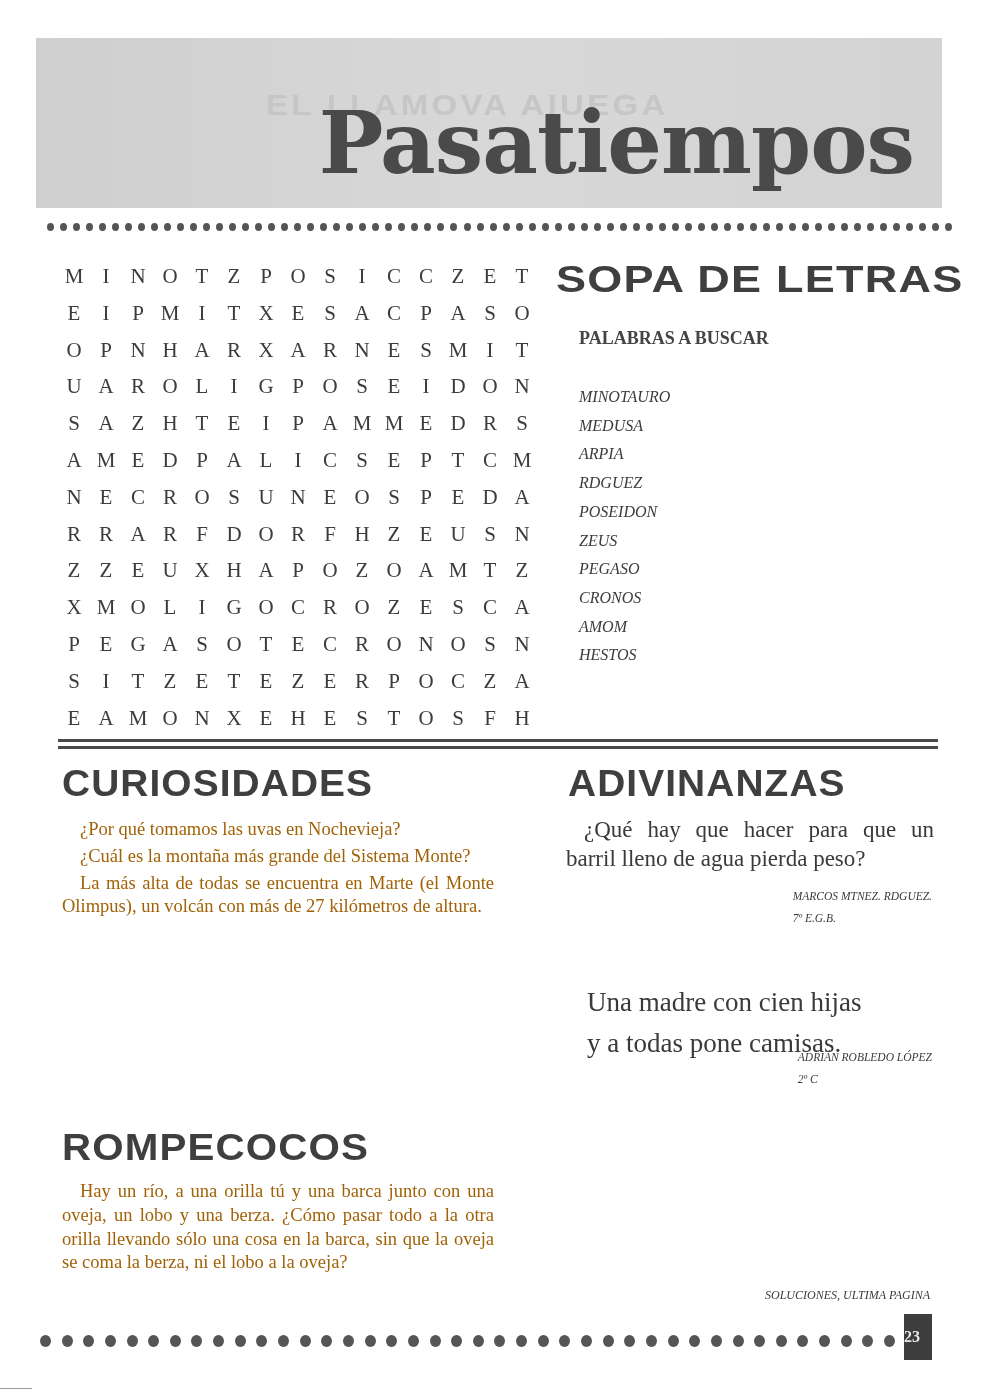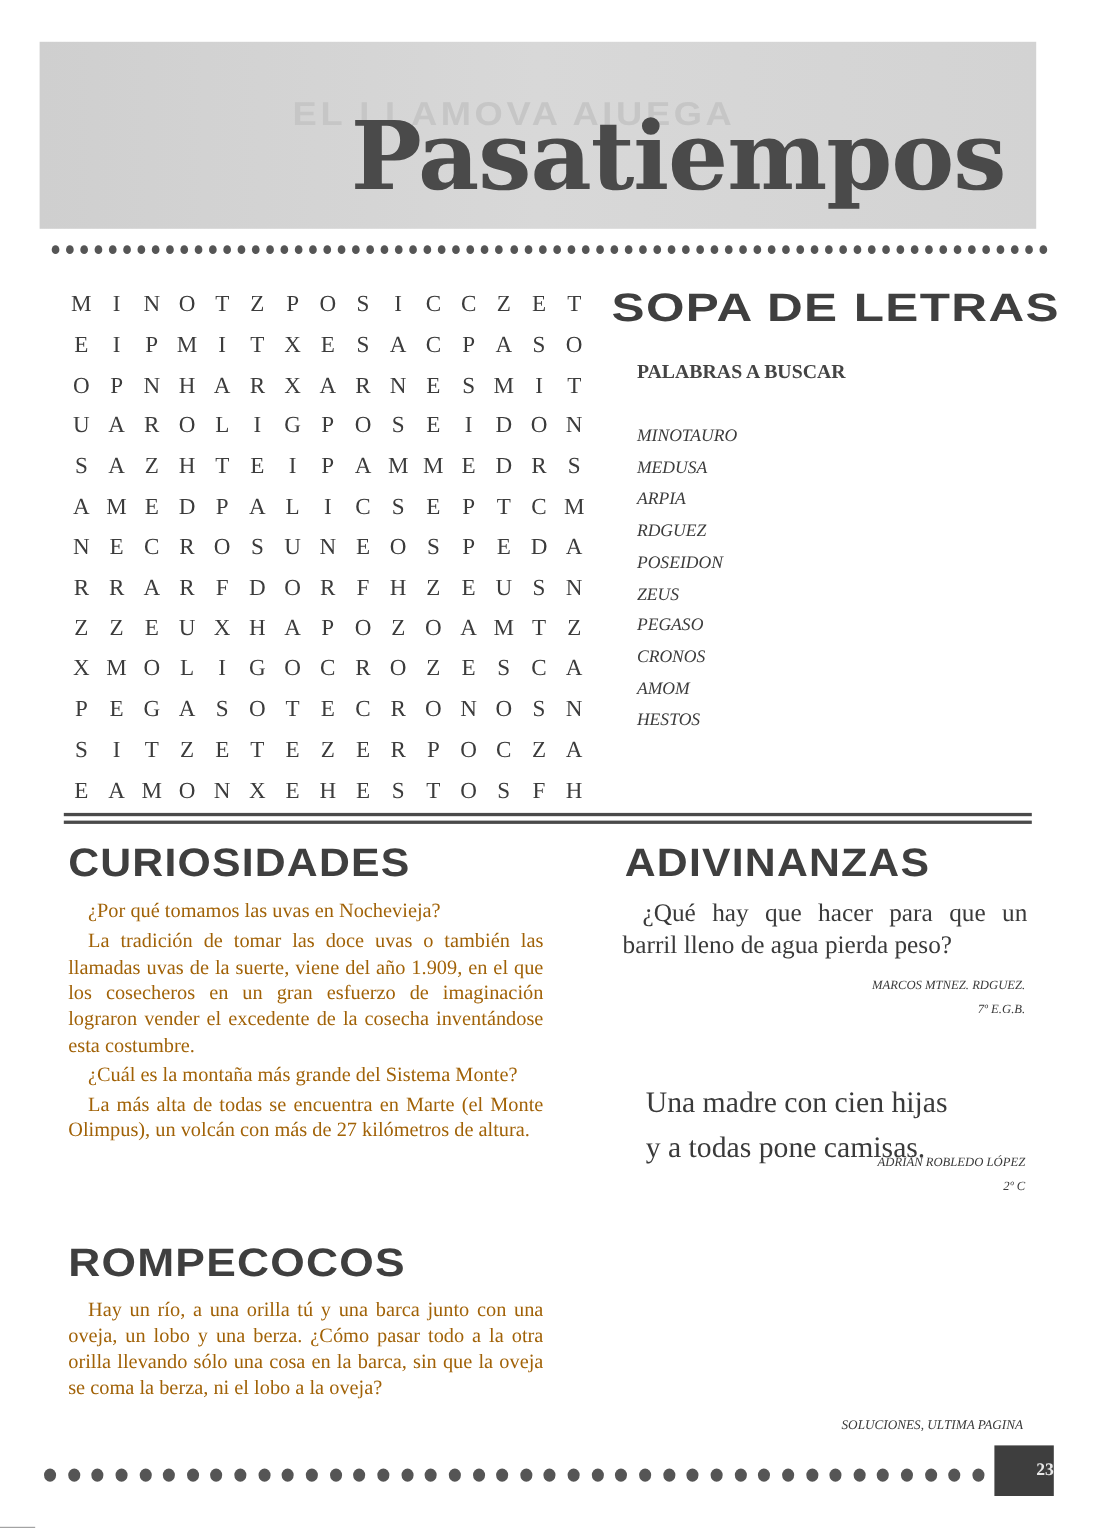--- a/index.html
+++ b/index.html
@@ -52,28 +52,28 @@
     .adiv-title { left:568px; top:766px; font-size:36px; transform:scaleX(1.08); }
     .romp-title { left:62px; top:1130px; font-size:36px; transform:scaleX(1.12); }
 
     .col-text { position:absolute; font-size:18.5px; line-height:23.8px; color:#a16207; text-align:justify; }
     .col-text p { margin:0 0 3px 0; text-indent:18px; }
     .curi-text { left:62px; top:818px; width:432px; }
     .romp-text { left:62px; top:1180px; width:432px; }
 
     .riddle1 { position:absolute; left:566px; top:815px; width:368px; font-size:23px; line-height:29px;
       text-align:justify; text-indent:18px; color:#3a3a3a; }
-    .sig { position:absolute; right:68px; font-style:italic; font-size:11.5px; text-align:right; color:#3a3a3a; line-height:22px; }
+    .sig { position:absolute; right:68px; font-style:italic; font-size:11.5px; color:#3a3a3a; line-height:22px; }
     .sig1 { top:885px; }
     .riddle2 { position:absolute; left:587px; top:952px; font-size:27px; line-height:41px; color:#3a3a3a;margin-top:30px; }
     .sig2 { top:1046px; }
     .solu { position:absolute; right:70px; top:1288px; font-style:italic; font-size:12px; color:#3a3a3a; }
     .pagenum {
-      position:absolute; left:904px; top:1314px; width:54px; height:46px; background:#3e3e3e;
-      color:#e8e8e8; font-size:16px; font-weight:bold; text-align:right; line-height:46px;
+      position:absolute; left:904px; top:1314px; width:28px; height:46px; background:#3e3e3e;
+      color:#e8e8e8; font-size:16px; font-weight:bold; text-align:left; line-height:46px;
     }
     .corner-mark { position:absolute; left:0; top:1388px; width:32px; height:1px; background:#999; }
   </style>
 </head>
 <body>
 
 <div class="banner">
   <div class="banner-ghost">EL LLAMOVA AIUEGA</div>
   <div class="banner-title">Pasatiempos</div>
 </div>
@@ -363,21 +363,20 @@
   <li>AMOM</li>
   <li>HESTOS</li>
 </ul>
 
 <div class="rule r1"></div>
 <div class="rule r2"></div>
 
 <div class="section-title curi-title">CURIOSIDADES</div>
 <div class="col-text curi-text">
   <p>¿Por qué tomamos las uvas en Nochevieja?</p>
-  <p>La tradición de tomar las doce uvas o también las llamadas uvas de la suerte, viene del año 1.909, en el que los cosecheros en un gran esfuerzo de imaginación lograron vender el excedente de la cosecha inventándose esta costumbre.</p>
   <p>¿Cuál es la montaña más grande del Sistema Monte?</p>
   <p>La más alta de todas se encuentra en Marte (el Monte Olimpus), un volcán con más de 27 kilómetros de altura.</p>
 </div>
 
 <div class="section-title adiv-title">ADIVINANZAS</div>
 <div class="riddle1">¿Qué hay que hacer para que un barril lleno de agua pierda peso?</div>
 <div class="sig sig1">
   <div>MARCOS MTNEZ. RDGUEZ.</div>
   <div>7º E.G.B.</div>
 </div>

